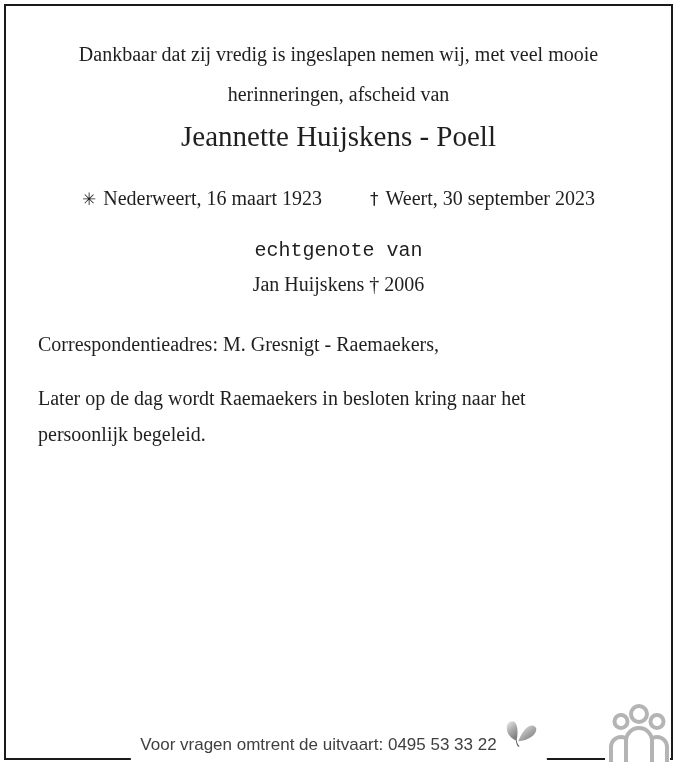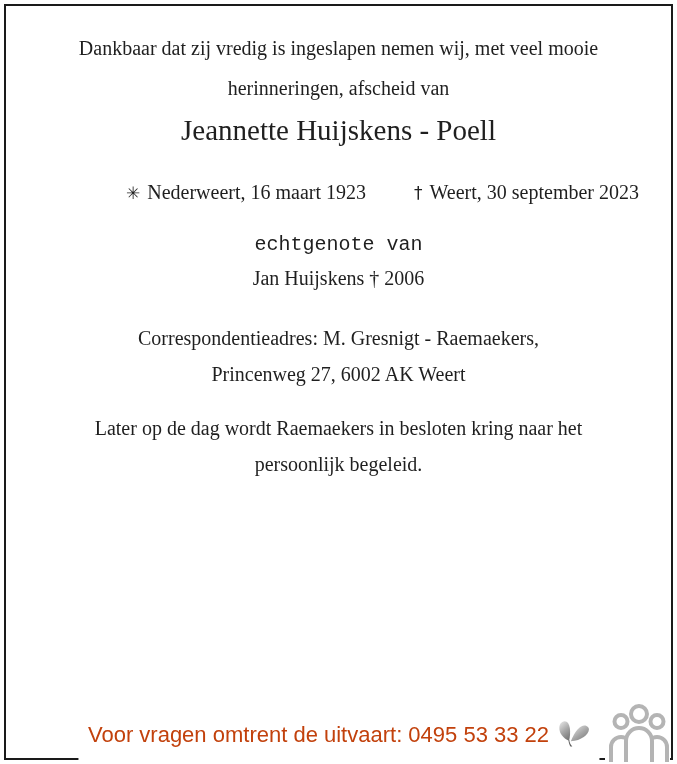--- a/index.html
+++ b/index.html
@@ -12,34 +12,34 @@
     overflow:hidden;
   }
   .frame{
     position:absolute;
     inset:4px;
     border:2px solid #1a1a1a;
     pointer-events:none;
   }
   .content{
     position:absolute;
-    top:28px;left:38px;right:38px;
+    top:34px;left:38px;right:38px;
     text-align:center;
   }
   .intro-line{
     font-size:20px;
     line-height:40px;
   }
   .deceased-name{
     font-size:29px;
     line-height:44px;
   }
   .dates-row{
     display:flex;
-    justify-content:flex-end;
+    justify-content:center;
     gap:48px;
     margin-top:24px;
     font-size:20px;
     line-height:32px;
   }
   .dates-row .sym{
     margin-right:7px;
     font-family:"DejaVu Sans", sans-serif;
     font-size:17px;
   }
@@ -53,45 +53,44 @@
     margin-top:1px;
     font-size:20px;
     line-height:32px;
   }
   .body-paragraphs{
     margin-top:26px;
     text-align:left;
   }
   .paragraph{
     margin-bottom:18px;
-    text-align:center;
   }
   .paragraph .line{
     font-size:20px;
     line-height:36px;
   }
   
   .footer-center{
     position:absolute;
     bottom:0;
     left:50%;
     transform:translateX(-50%);
     background:#ffffff;
     padding:0 10px;
     display:flex;
     align-items:flex-end;
     height:44px;
     white-space:nowrap;
   }
   .footer-text{
     font-family:"Liberation Sans", sans-serif;
-    font-size:22px;
+    font-size:17px;
     line-height:22px;
-    color:#c2410c;
-    padding-bottom:18px;
+    color:#404040;
+    padding-bottom:8px;
   }
   .butterfly{
     width:36px;height:34px;
     margin-left:4px;
     margin-bottom:12px;
   }
   .logo-box{
     position:absolute;
     right:7px;
     bottom:2px;
@@ -118,21 +117,20 @@
   </div>
 
   <div class="relation-label">echtgenote van</div>
 
   <div class="spouse-name">Jan Huijskens † 2006</div>
 
   <div class="body-paragraphs">
 
     <div class="paragraph">
       <div class="line">Correspondentieadres: M. Gresnigt - Raemaekers,</div>
-      <div class="line">Princenweg 27, 6002 AK Weert</div>
     </div>
 
 
 
     <div class="paragraph">
       <div class="line">Later op de dag wordt Raemaekers in besloten kring naar het</div>
       <div class="line">persoonlijk begeleid.</div>
     </div>
 
   </div>

